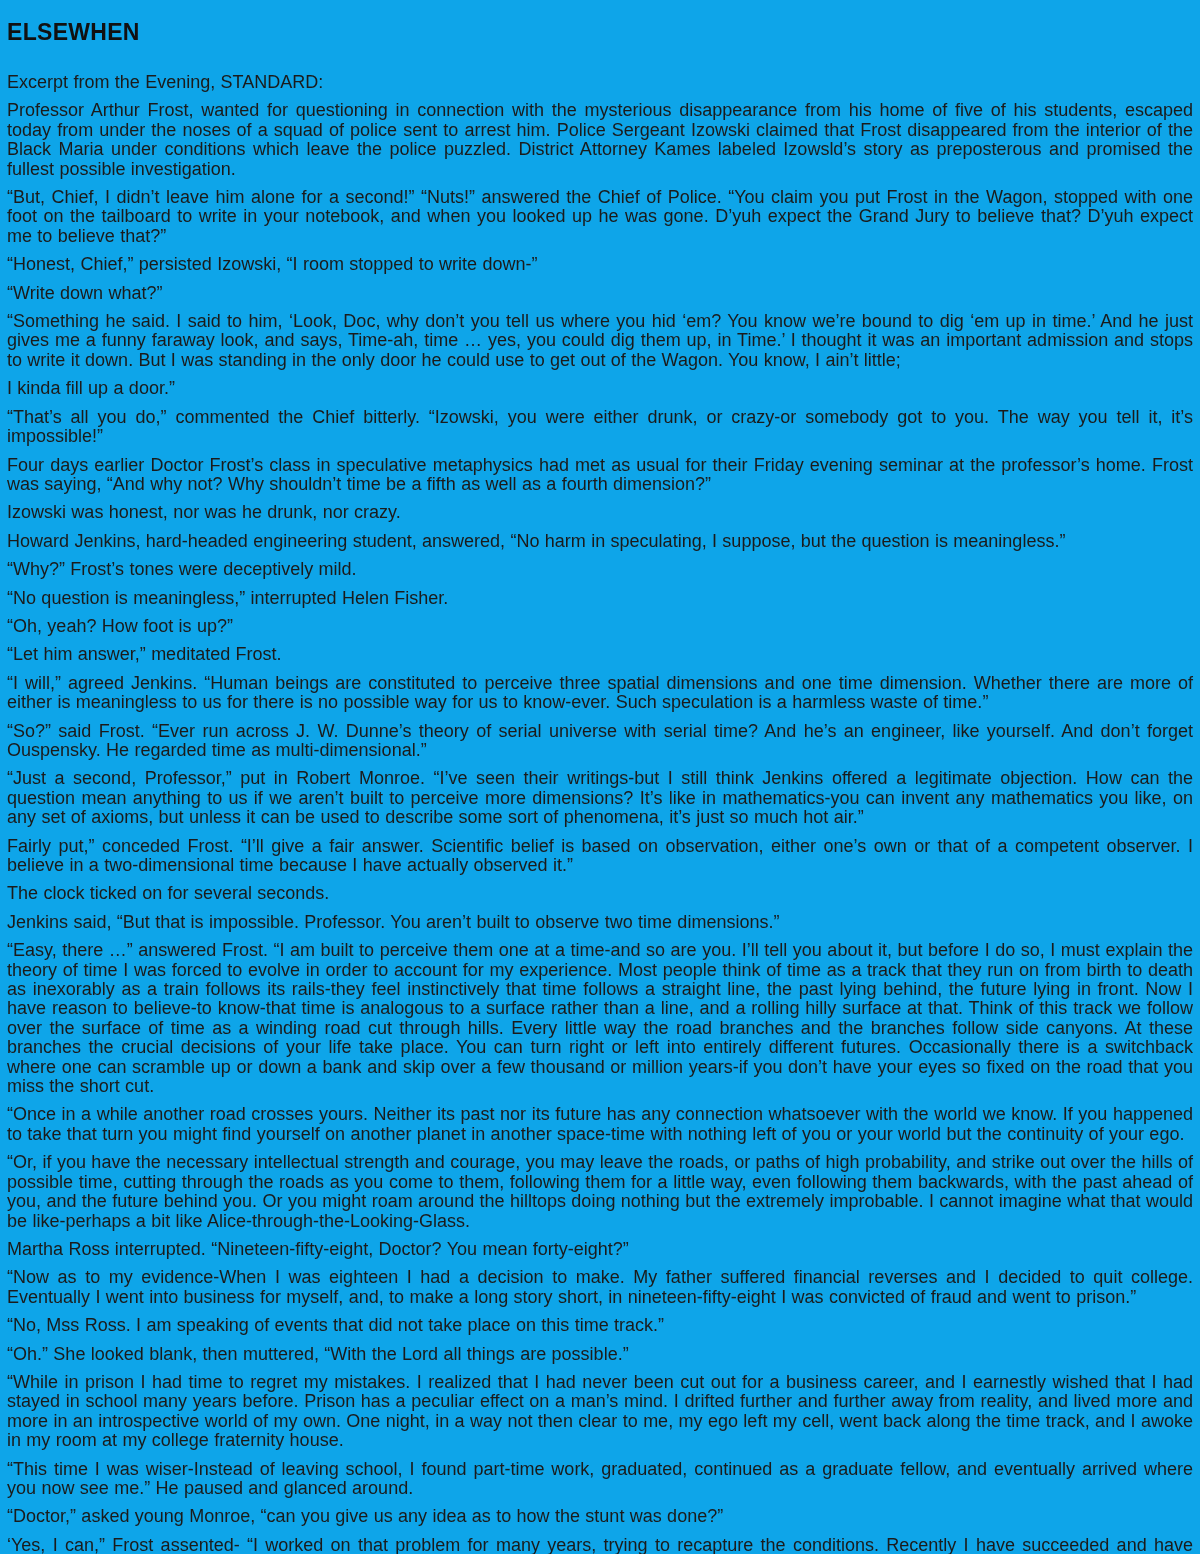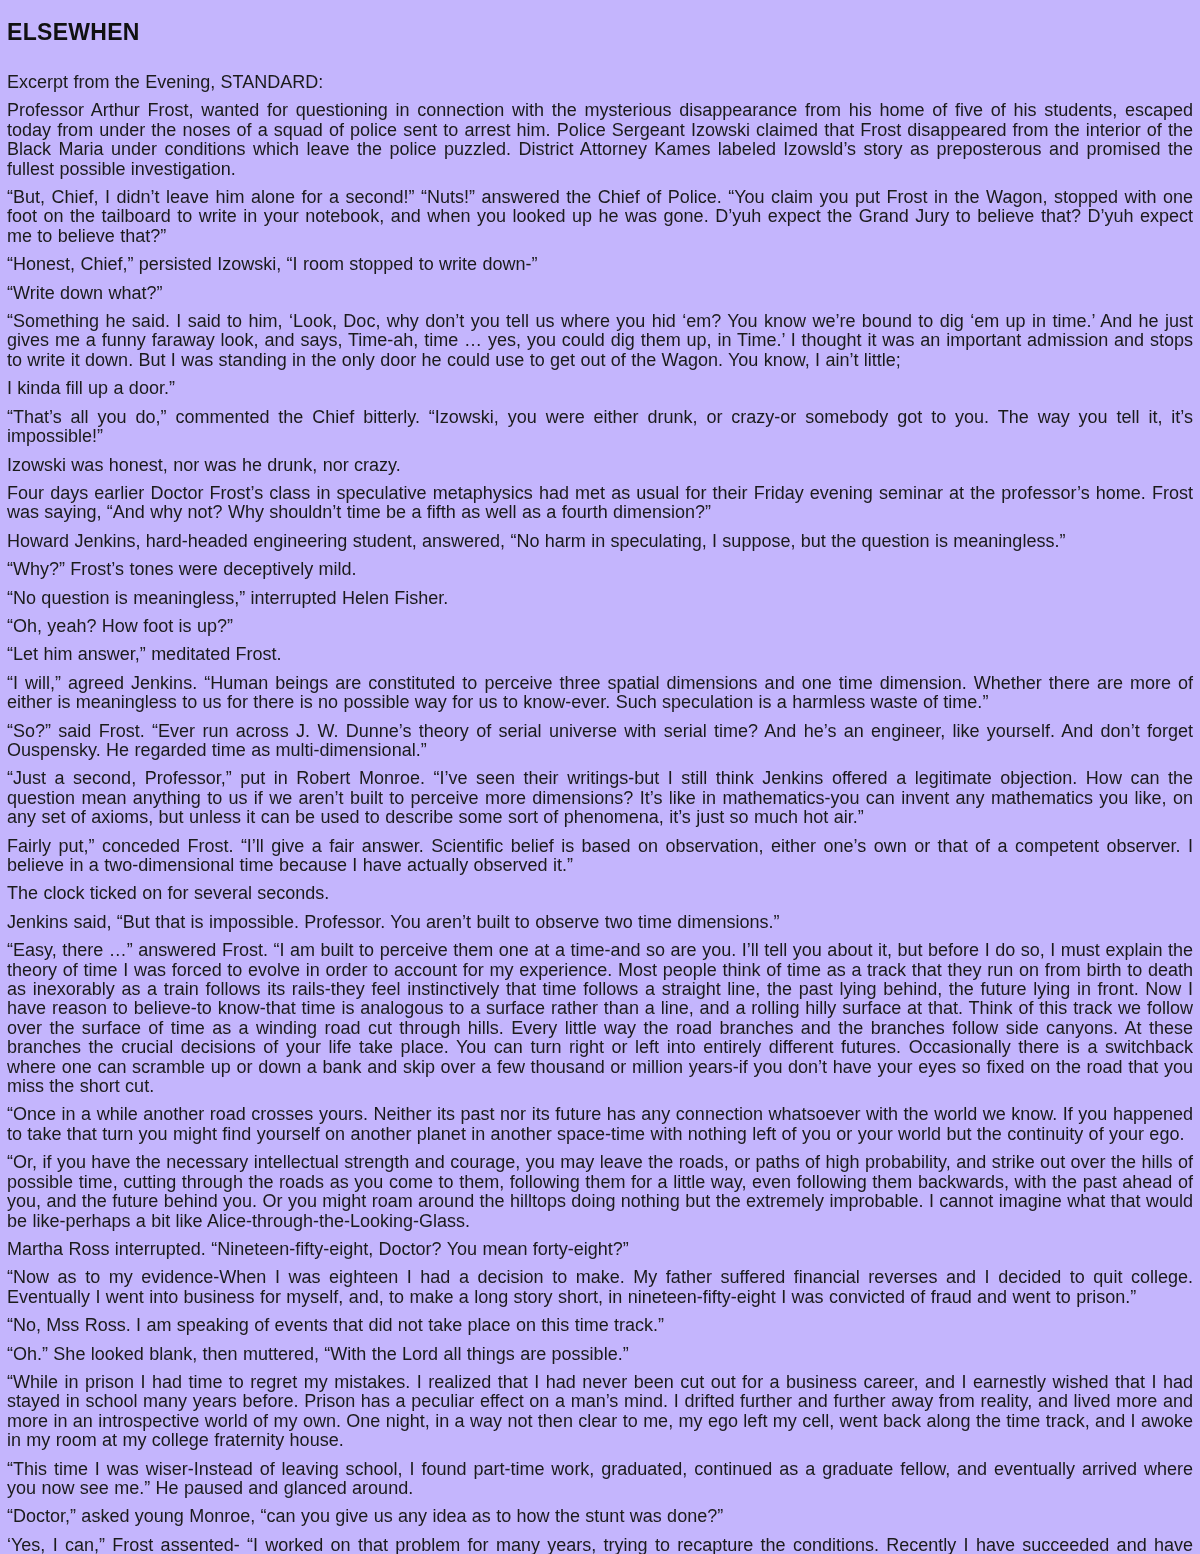--- a/index.html
+++ b/index.html
@@ -5,21 +5,21 @@
   html, body {
     margin: 0;
     padding: 0;
     background: #ffffff;
   }
   .page {
     position: relative;
     width: 1200px;
     height: 1554px;
     box-sizing: border-box;
-    background: #c4b5fd;
+    background: #0ea5e9;
     color: #1b1b1b;
     font-family: "Liberation Sans", sans-serif;
     padding: 14px 7px 0 7px;
     overflow: hidden;
   }
   .doc-title {
     font-size: 23px;
     font-weight: 700;
     margin: 5px 0 27px 0;
     color: #111111;
@@ -40,22 +40,22 @@
   <h1 class="doc-title">ELSEWHEN</h1>
 
   <p class="para">Excerpt from the Evening, STANDARD:</p>
   <p class="para">Professor Arthur Frost, wanted for questioning in connection with the mysterious disappearance from his home of five of his students, escaped today from under the noses of a squad of police sent to arrest him. Police Sergeant Izowski claimed that Frost disappeared from the interior of the Black Maria under conditions which leave the police puzzled. District Attorney Kames labeled Izowsld’s story as preposterous and promised the fullest possible investigation.</p>
   <p class="para">“But, Chief, I didn’t leave him alone for a second!” “Nuts!” answered the Chief of Police. “You claim you put Frost in the Wagon, stopped with one foot on the tailboard to write in your notebook, and when you looked up he was gone. D’yuh expect the Grand Jury to believe that? D’yuh expect me to believe that?”</p>
   <p class="para">“Honest, Chief,” persisted Izowski, “I room stopped to write down-”</p>
   <p class="para">“Write down what?”</p>
   <p class="para">“Something he said. I said to him, ‘Look, Doc, why don’t you tell us where you hid ‘em? You know we’re bound to dig ‘em up in time.’ And he just gives me a funny faraway look, and says, Time-ah, time … yes, you could dig them up, in Time.’ I thought it was an important admission and stops to write it down. But I was standing in the only door he could use to get out of the Wagon. You know, I ain’t little;</p>
   <p class="para">I kinda fill up a door.”</p>
   <p class="para">“That’s all you do,” commented the Chief bitterly. “Izowski, you were either drunk, or crazy-or somebody got to you. The way you tell it, it’s impossible!”</p>
+  <p class="para">Four days earlier Doctor Frost’s class in speculative metaphysics had met as usual for their Friday evening seminar at the professor’s home. Frost was saying, “And why not? Why shouldn’t time be a fifth as well as a fourth dimension?”</p>
   <p class="para">Izowski was honest, nor was he drunk, nor crazy.</p>
-  <p class="para">Four days earlier Doctor Frost’s class in speculative metaphysics had met as usual for their Friday evening seminar at the professor’s home. Frost was saying, “And why not? Why shouldn’t time be a fifth as well as a fourth dimension?”</p>
   <p class="para">Howard Jenkins, hard-headed engineering student, answered, “No harm in speculating, I suppose, but the question is meaningless.”</p>
   <p class="para">“Why?” Frost’s tones were deceptively mild.</p>
   <p class="para">“No question is meaningless,” interrupted Helen Fisher.</p>
   <p class="para">“Oh, yeah? How foot is up?”</p>
   <p class="para">“Let him answer,” meditated Frost.</p>
   <p class="para">“I will,” agreed Jenkins. “Human beings are constituted to perceive three spatial dimensions and one time dimension. Whether there are more of either is meaningless to us for there is no possible way for us to know-ever. Such speculation is a harmless waste of time.”</p>
   <p class="para">“So?” said Frost. “Ever run across J. W. Dunne’s theory of serial universe with serial time? And he’s an engineer, like yourself. And don’t forget Ouspensky. He regarded time as multi-dimensional.”</p>
   <p class="para">“Just a second, Professor,” put in Robert Monroe. “I’ve seen their writings-but I still think Jenkins offered a legitimate objection. How can the question mean anything to us if we aren’t built to perceive more dimensions? It’s like in mathematics-you can invent any mathematics you like, on any set of axioms, but unless it can be used to describe some sort of phenomena, it’s just so much hot air.”</p>
   <p class="para">Fairly put,” conceded Frost. “I’ll give a fair answer. Scientific belief is based on observation, either one’s own or that of a competent observer. I believe in a two-dimensional time because I have actually observed it.”</p>
   <p class="para">The clock ticked on for several seconds.</p>

